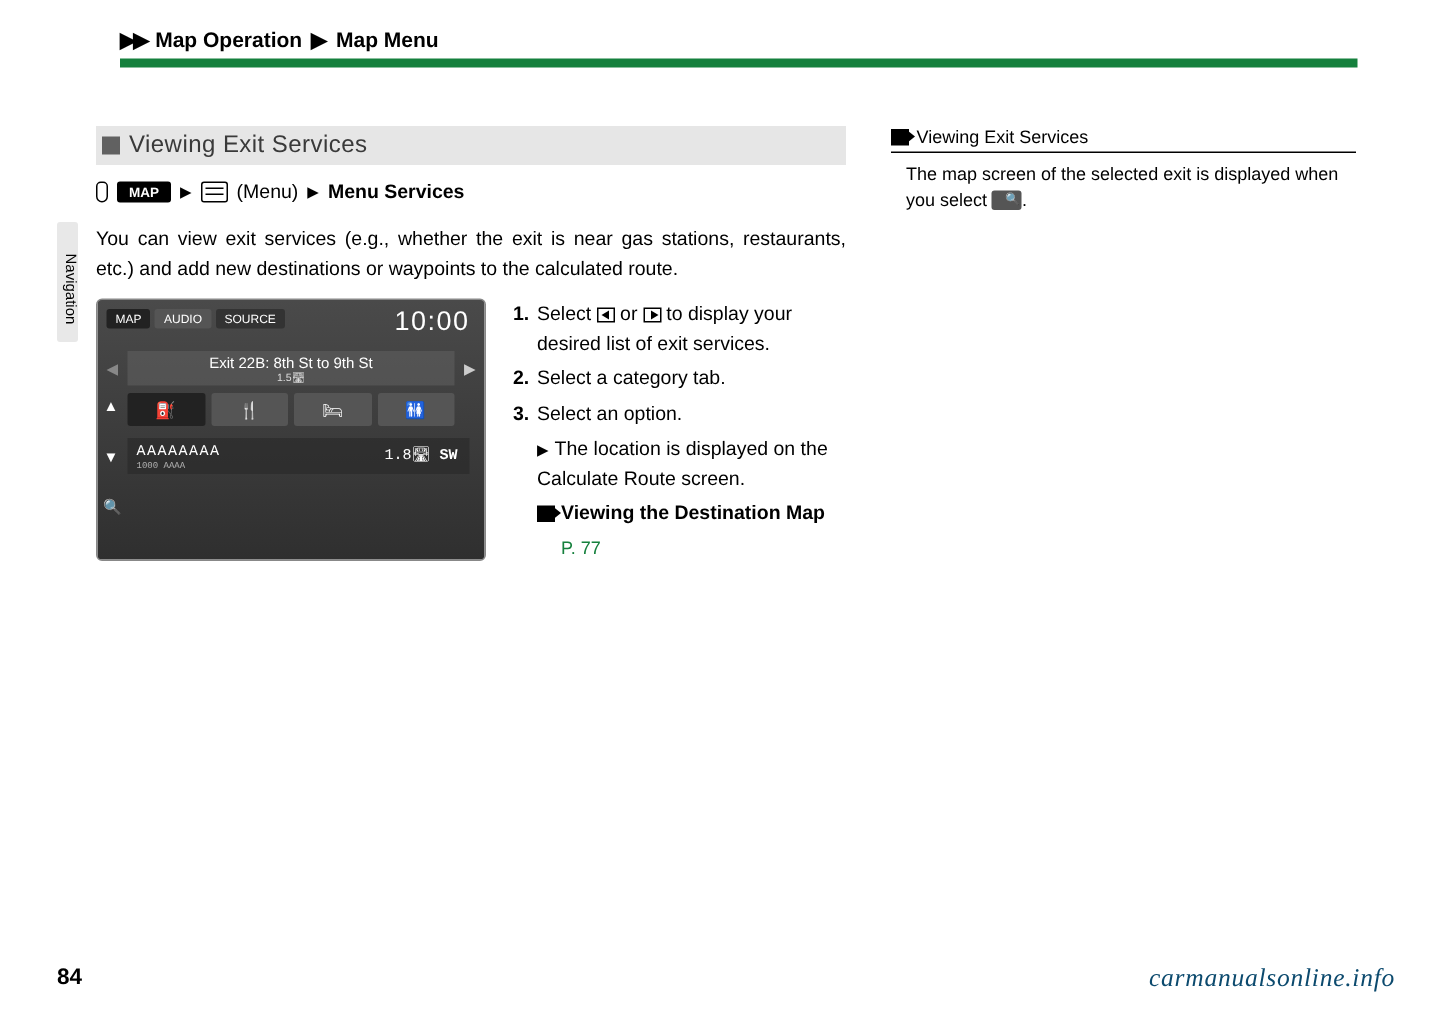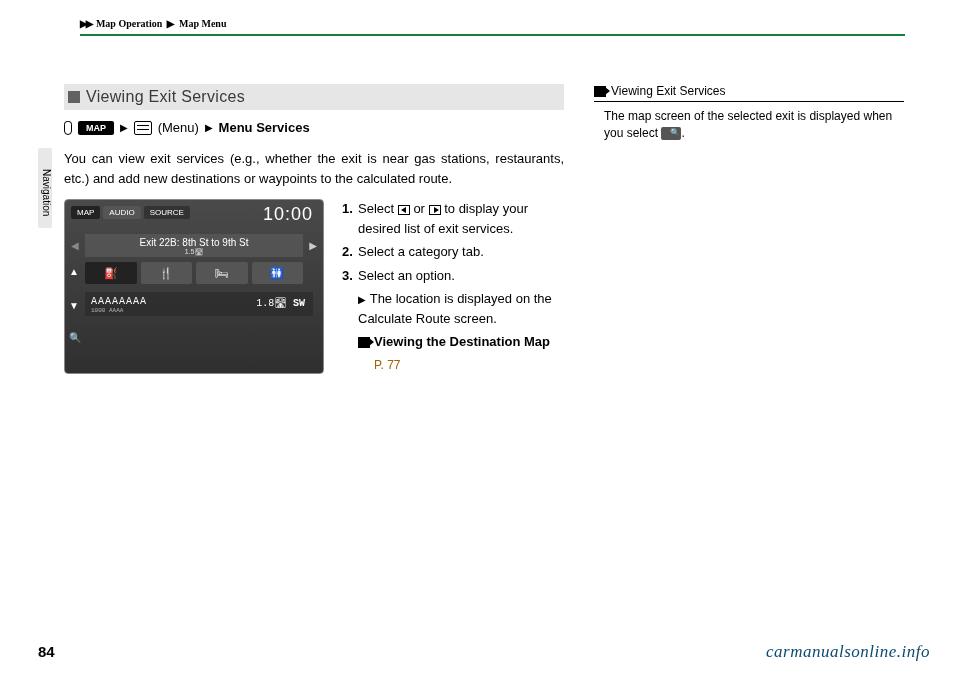--- a/index.html
+++ b/index.html
@@ -1,20 +1,20 @@
 <!DOCTYPE html>
 <html><head>
 <meta charset="utf-8">
 <style>
   * { box-sizing: border-box; margin: 0; padding: 0; }
   html, body { width: 960px; height: 678px; background: #fff; font-family: "Helvetica Neue", Arial, sans-serif; color: #000; }
   .page { position: relative; width: 960px; height: 678px; }
 
   
-  .crumb { position: absolute; left: 80px; top: 18px; right: 55px; font-size: 10px; font-weight: 600; border-bottom: 2px solid #15803d; padding-bottom: 5px; font-family: Liberation Serif, serif; }
+  .crumb { position: absolute; left: 80px; top: 18px; right: 55px; font-size: 14px; font-weight: 600; border-bottom: 6px solid #15803d; padding-bottom: 5px; }
   .crumb .arrs { letter-spacing: -2px; margin-right: 2px; }
   .crumb .sep { margin: 0 2px; }
 
   
   .sidelabel { position: absolute; left: 38px; top: 148px; width: 14px; height: 80px; background: #e8e8e8; border-radius: 2px; font-size: 10px; writing-mode: vertical-rl; text-align: center; padding-top: 10px; }
 
   
   .col-left { position: absolute; left: 64px; top: 84px; width: 500px; }
   .col-right { position: absolute; left: 594px; top: 84px; width: 310px; }
 
@@ -60,21 +60,21 @@
 
   
   .steps { font-size: 13px; line-height: 1.5; flex:1; }
   .steps li { list-style: none; margin-bottom: 4px; position: relative; padding-left: 16px; }
   .steps .num { position:absolute; left:0; font-weight:700; }
   .steps .tri2 { font-size:10px; margin-right:4px; }
   .steps .sub { padding-left: 16px; }
   .steps .xref { padding-left: 16px; font-weight:700; }
   .steps .xref .xicon { display:inline-block; width:12px; height:11px; background:#000; margin-right:4px; position:relative; vertical-align:middle; }
   .steps .xref .xicon::after { content:''; position:absolute; right:-4px; top:1px; border-left:5px solid #000; border-top:4.5px solid transparent; border-bottom:4.5px solid transparent; }
-  .steps .pref { padding-left:32px; font-size:12px; color:#a16207; }
+  .steps .pref { padding-left:32px; font-size:12px; color:#15803d; }
 
   .smalltri { display:inline-block; width:12px; height:10px; border:1px solid #000; position:relative; vertical-align:middle; }
   .smalltri::after { content:''; position:absolute; top:1px; left:3px; border-top:3px solid transparent; border-bottom:3px solid transparent; }
   .smalltri.l::after { border-right:5px solid #000; left:2px; }
   .smalltri.r::after { border-left:5px solid #000; left:4px; }
 
   
   .noteline { font-size: 12px; border-bottom: 1px solid #000; padding-bottom: 3px; display:flex; align-items:center; gap:5px; }
   .noteline .nicon { display:inline-block; width:12px; height:11px; background:#000; position:relative; }
   .noteline .nicon::after { content:''; position:absolute; right:-4px; top:1px; border-left:5px solid #000; border-top:4.5px solid transparent; border-bottom:4.5px solid transparent; }

